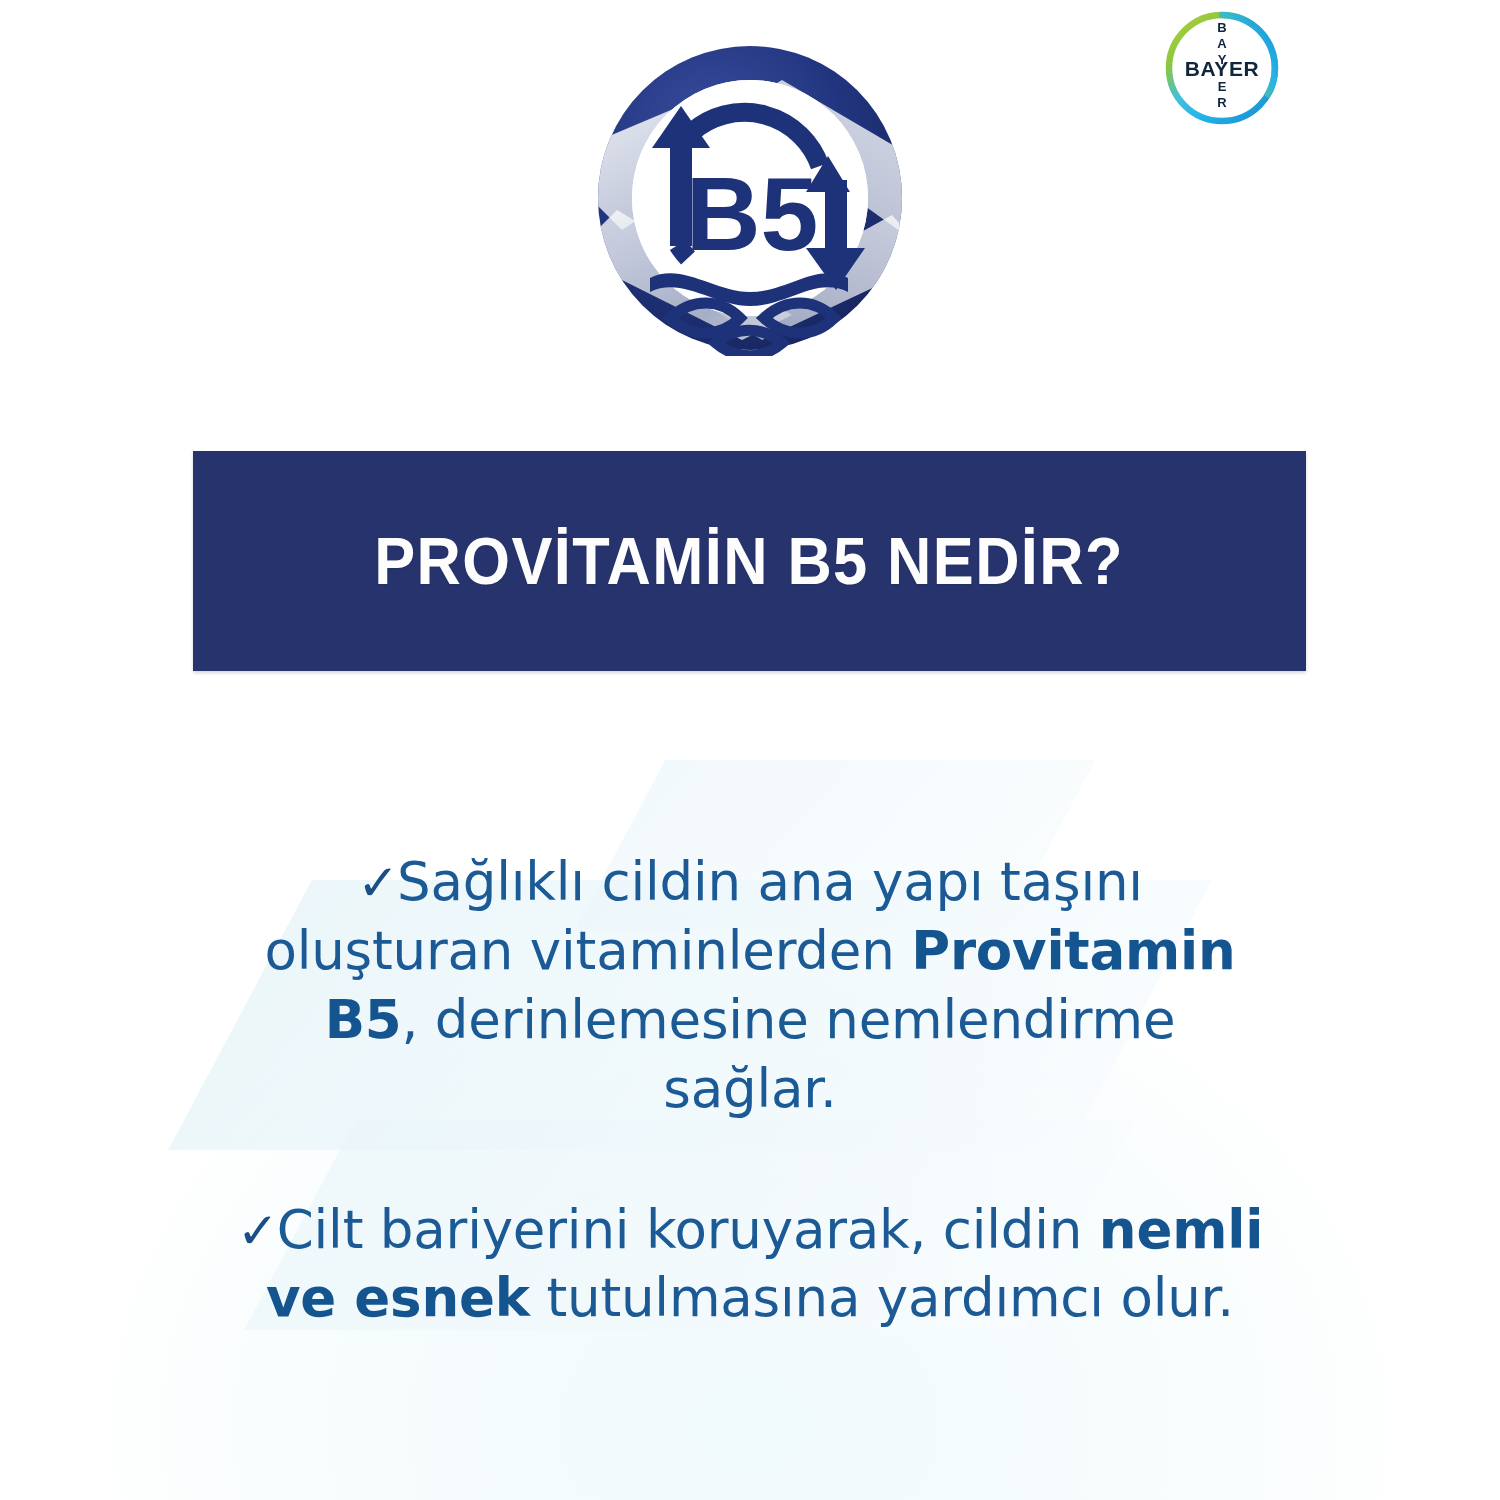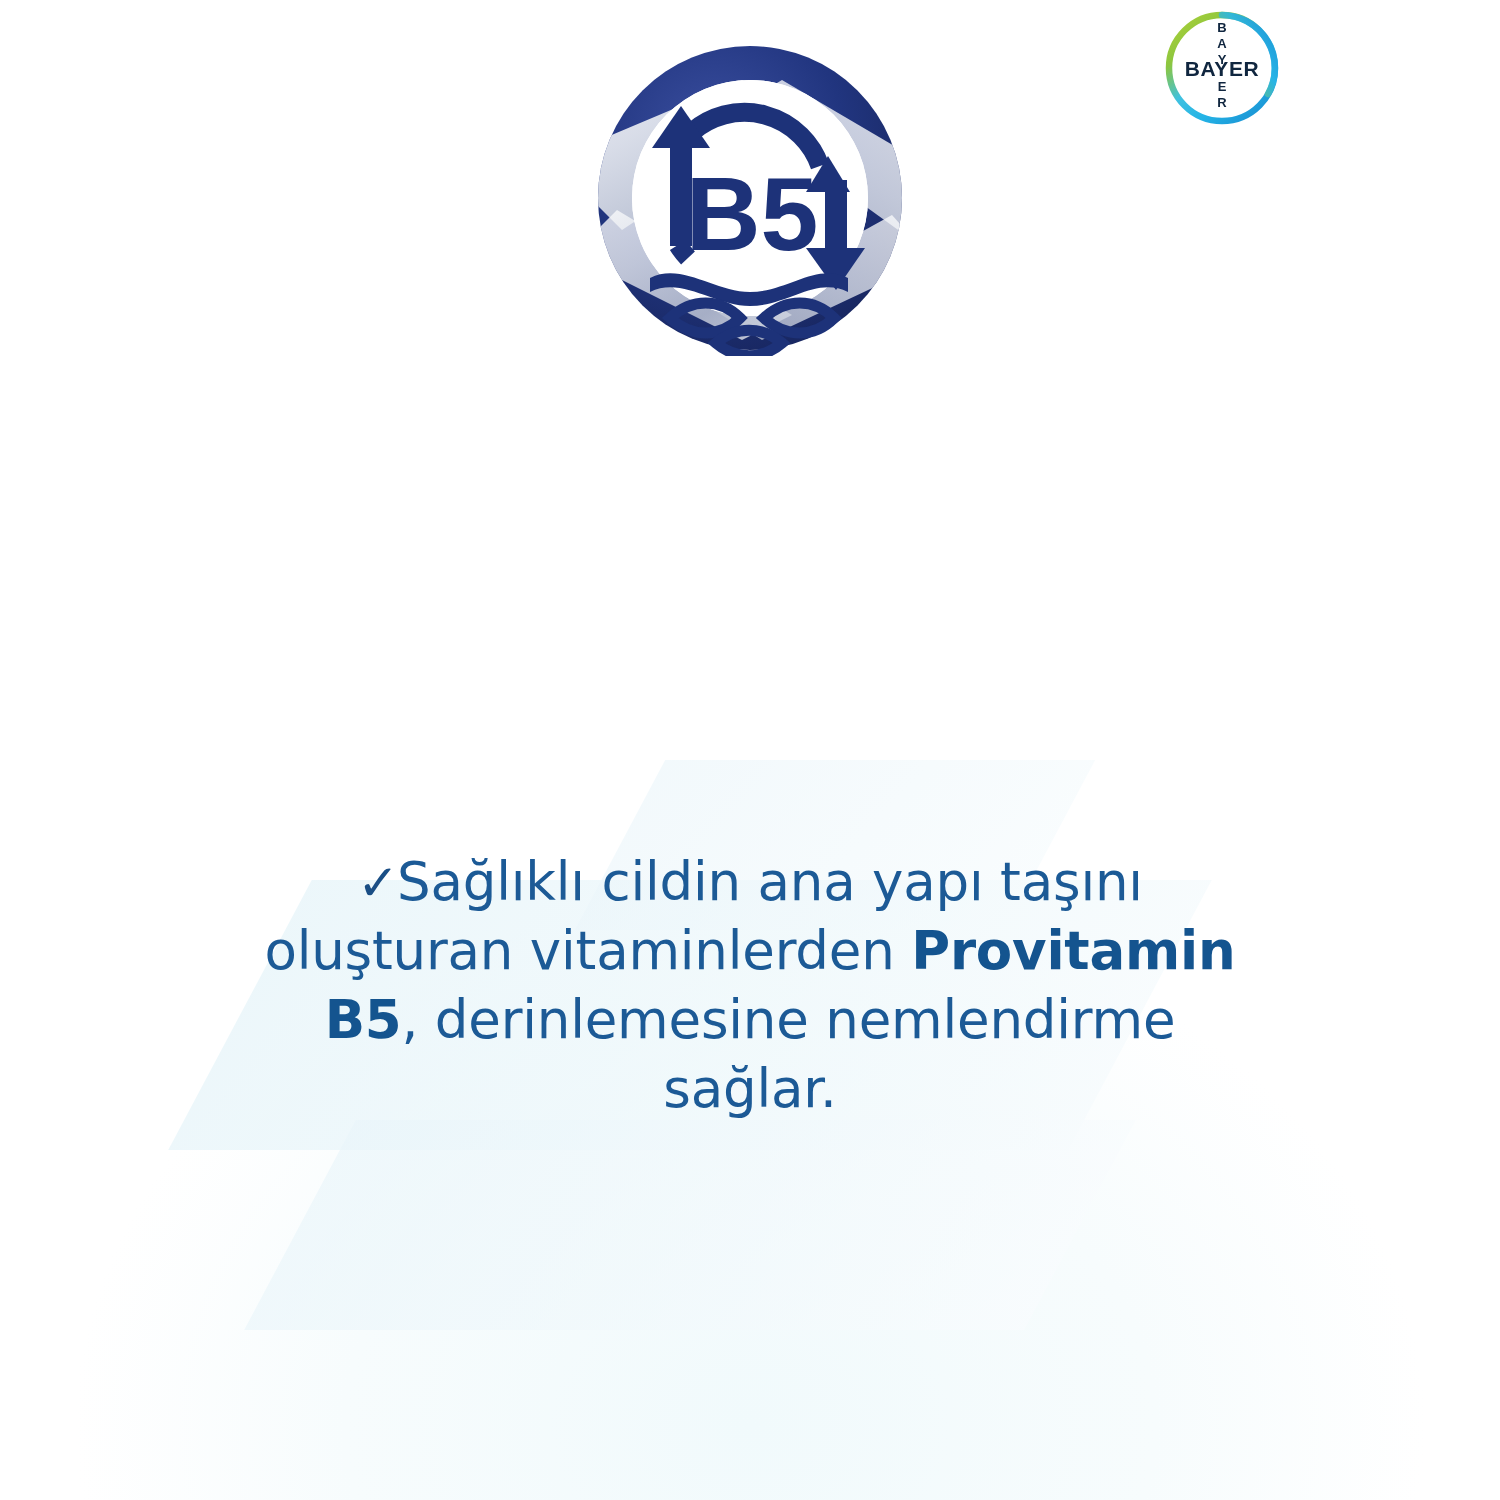--- a/index.html
+++ b/index.html
@@ -216,23 +216,29 @@
                L 256 252 C 224 236 196 266 158 266 C 122 266 90 236 58 252 Z" fill="#1d3279"></path>
 
       <g fill="none" stroke="#1d3279" stroke-width="11">
         <path d="M 78 278 C 100 258 128 258 148 278 C 128 298 100 298 78 278 Z"></path>
         <path d="M 172 278 C 194 258 222 258 242 278 C 222 298 194 298 172 278 Z"></path>
         <path d="M 124 303 C 144 286 170 286 190 303 C 170 320 144 320 124 303 Z"></path>
       </g>
     </svg>
   </div>
 
+  <div id="title-banner">
+    <div id="title-text">PROVİTAMİN B5 NEDİR?</div>
+  </div>
 
   <div id="body-copy">
 
     <p class="para">
       <span class="tick">✓</span><span>Sağlıklı cildin ana yapı taşını oluşturan vitaminlerden </span><b>Provitamin B5</b><span>, derinlemesine nemlendirme sağlar.</span>
     </p>
 
+    <p class="para">
+      <span class="tick">✓</span><span>Cilt bariyerini koruyarak, cildin </span><b>nemli ve esnek</b><span> tutulmasına yardımcı olur.</span>
+    </p>
 
   </div>
 
 </div>
 
 </body></html>

